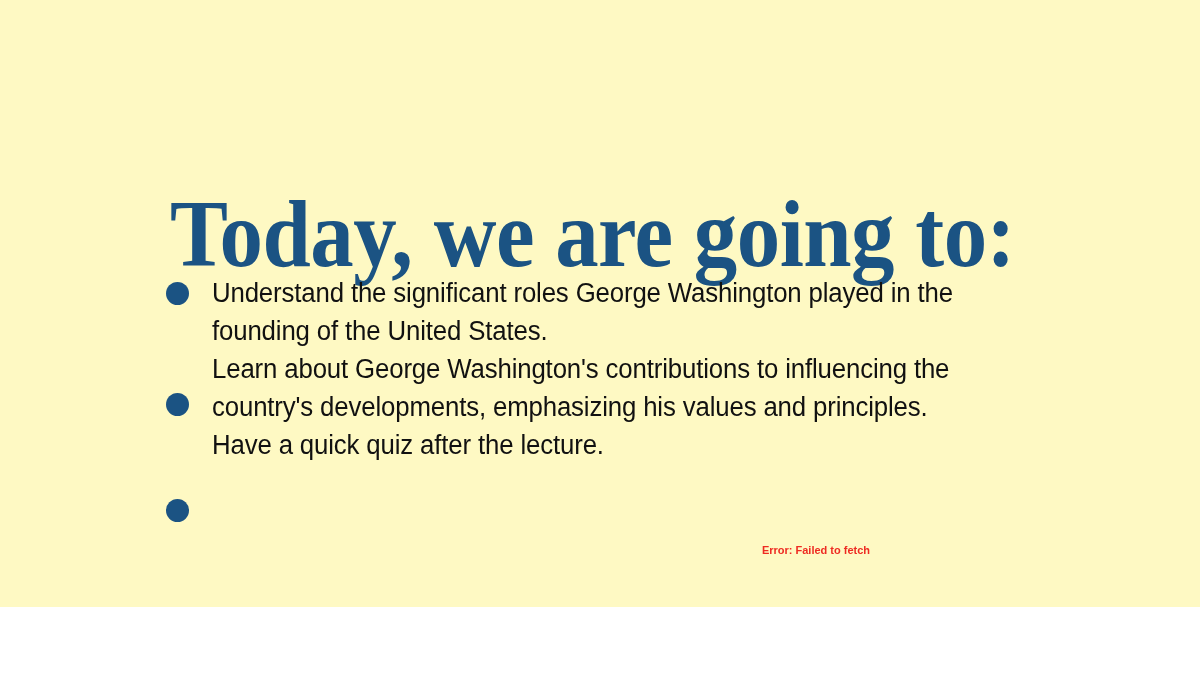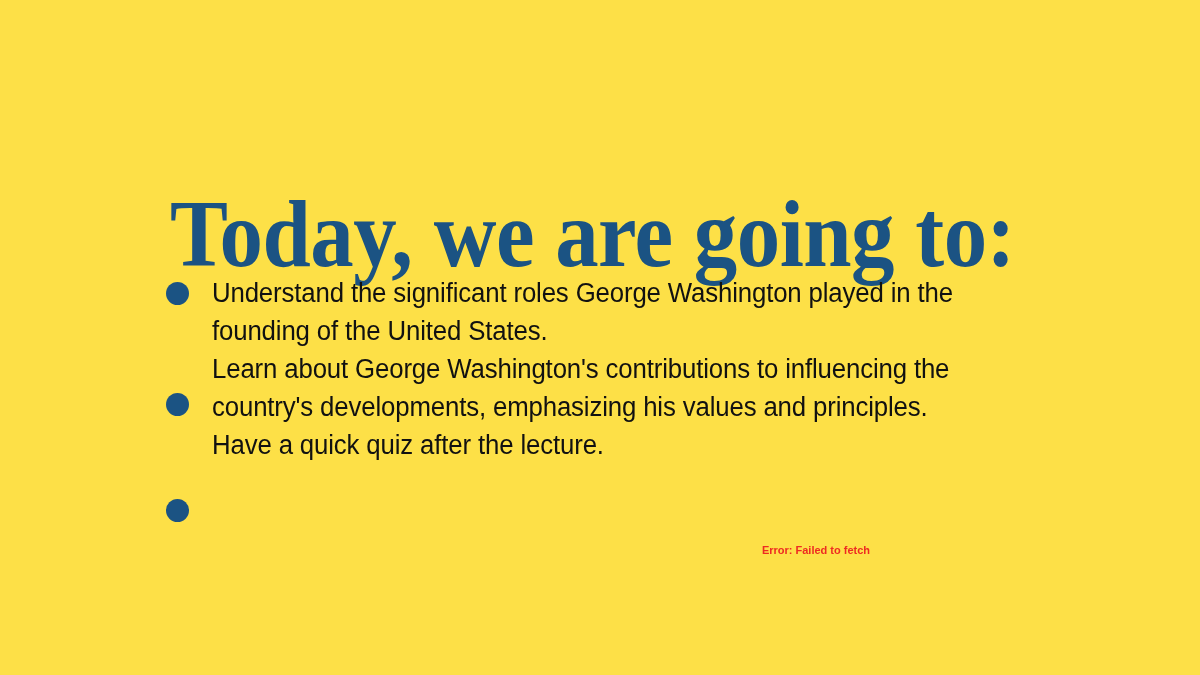--- a/index.html
+++ b/index.html
@@ -8,22 +8,22 @@
     padding: 0;
     background: #ffffff;
   }
   body {
     font-family: "Liberation Sans", sans-serif;
   }
 
   #slide {
     position: relative;
     width: 1200px;
-    height: 675px;
-    background: #fde047;
+    height: 607px;
+    background: #fef9c3;
     overflow: hidden;
   }
 
   
   #slide-title {
     position: absolute;
     left: 170px;
     top: 143px;
     width: 900px;
     height: 88px;

